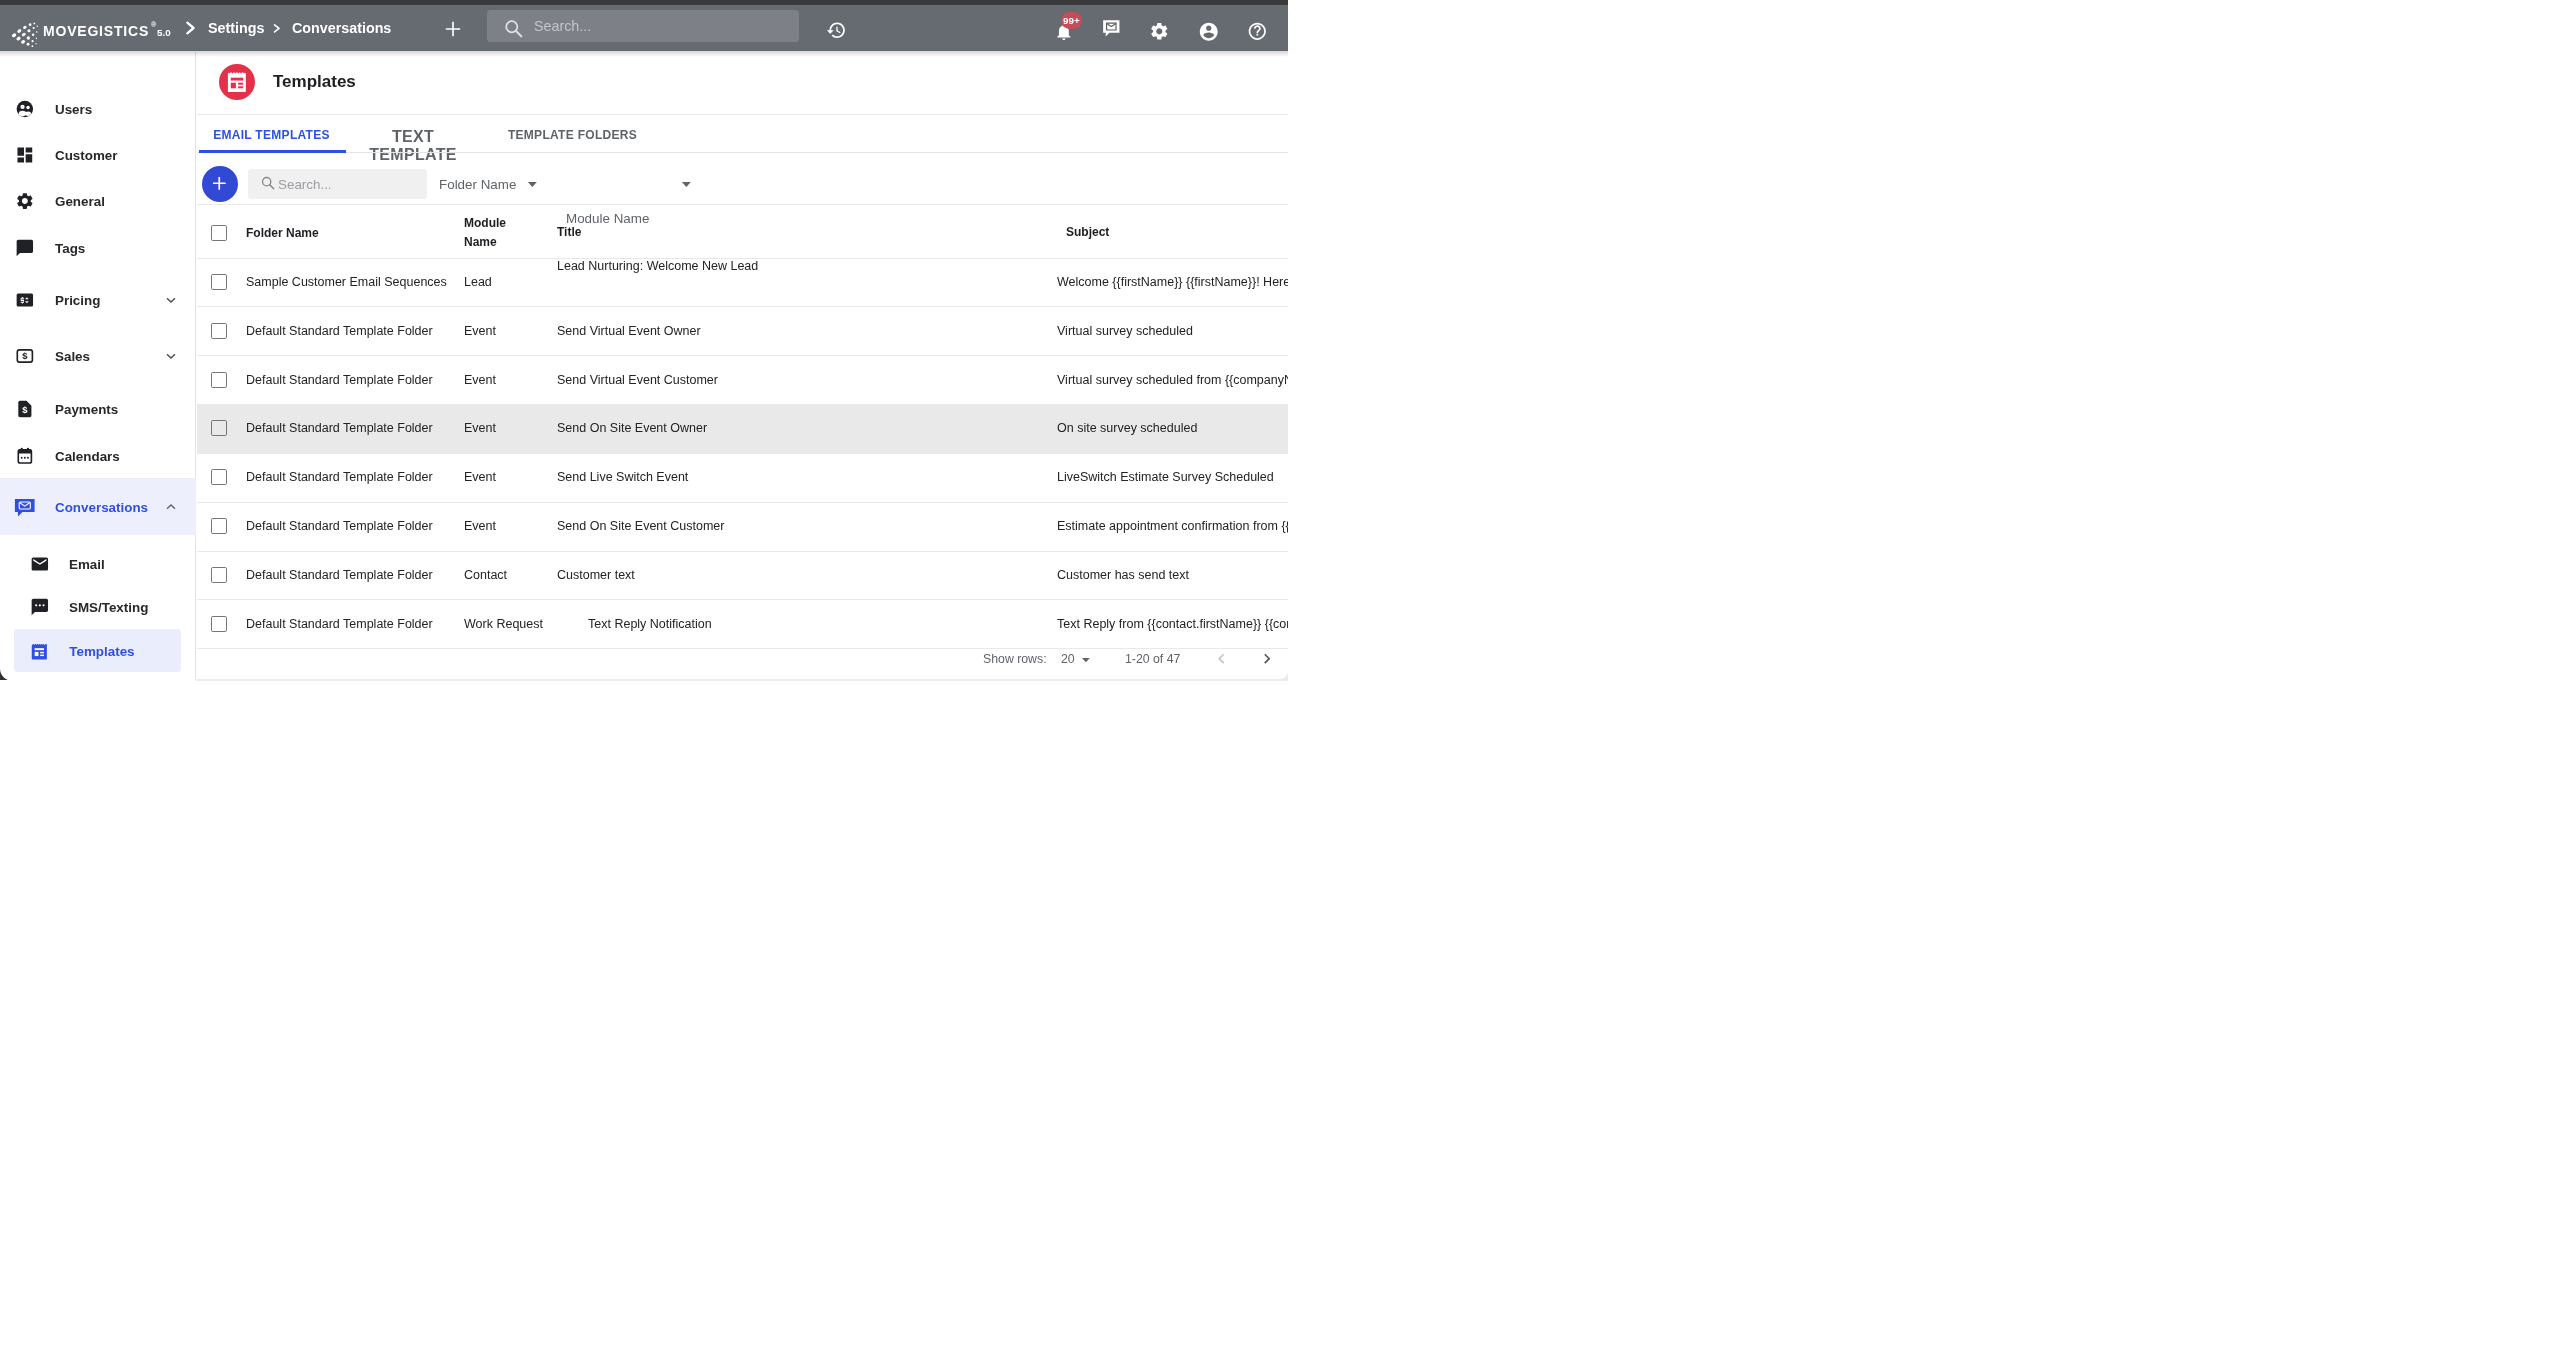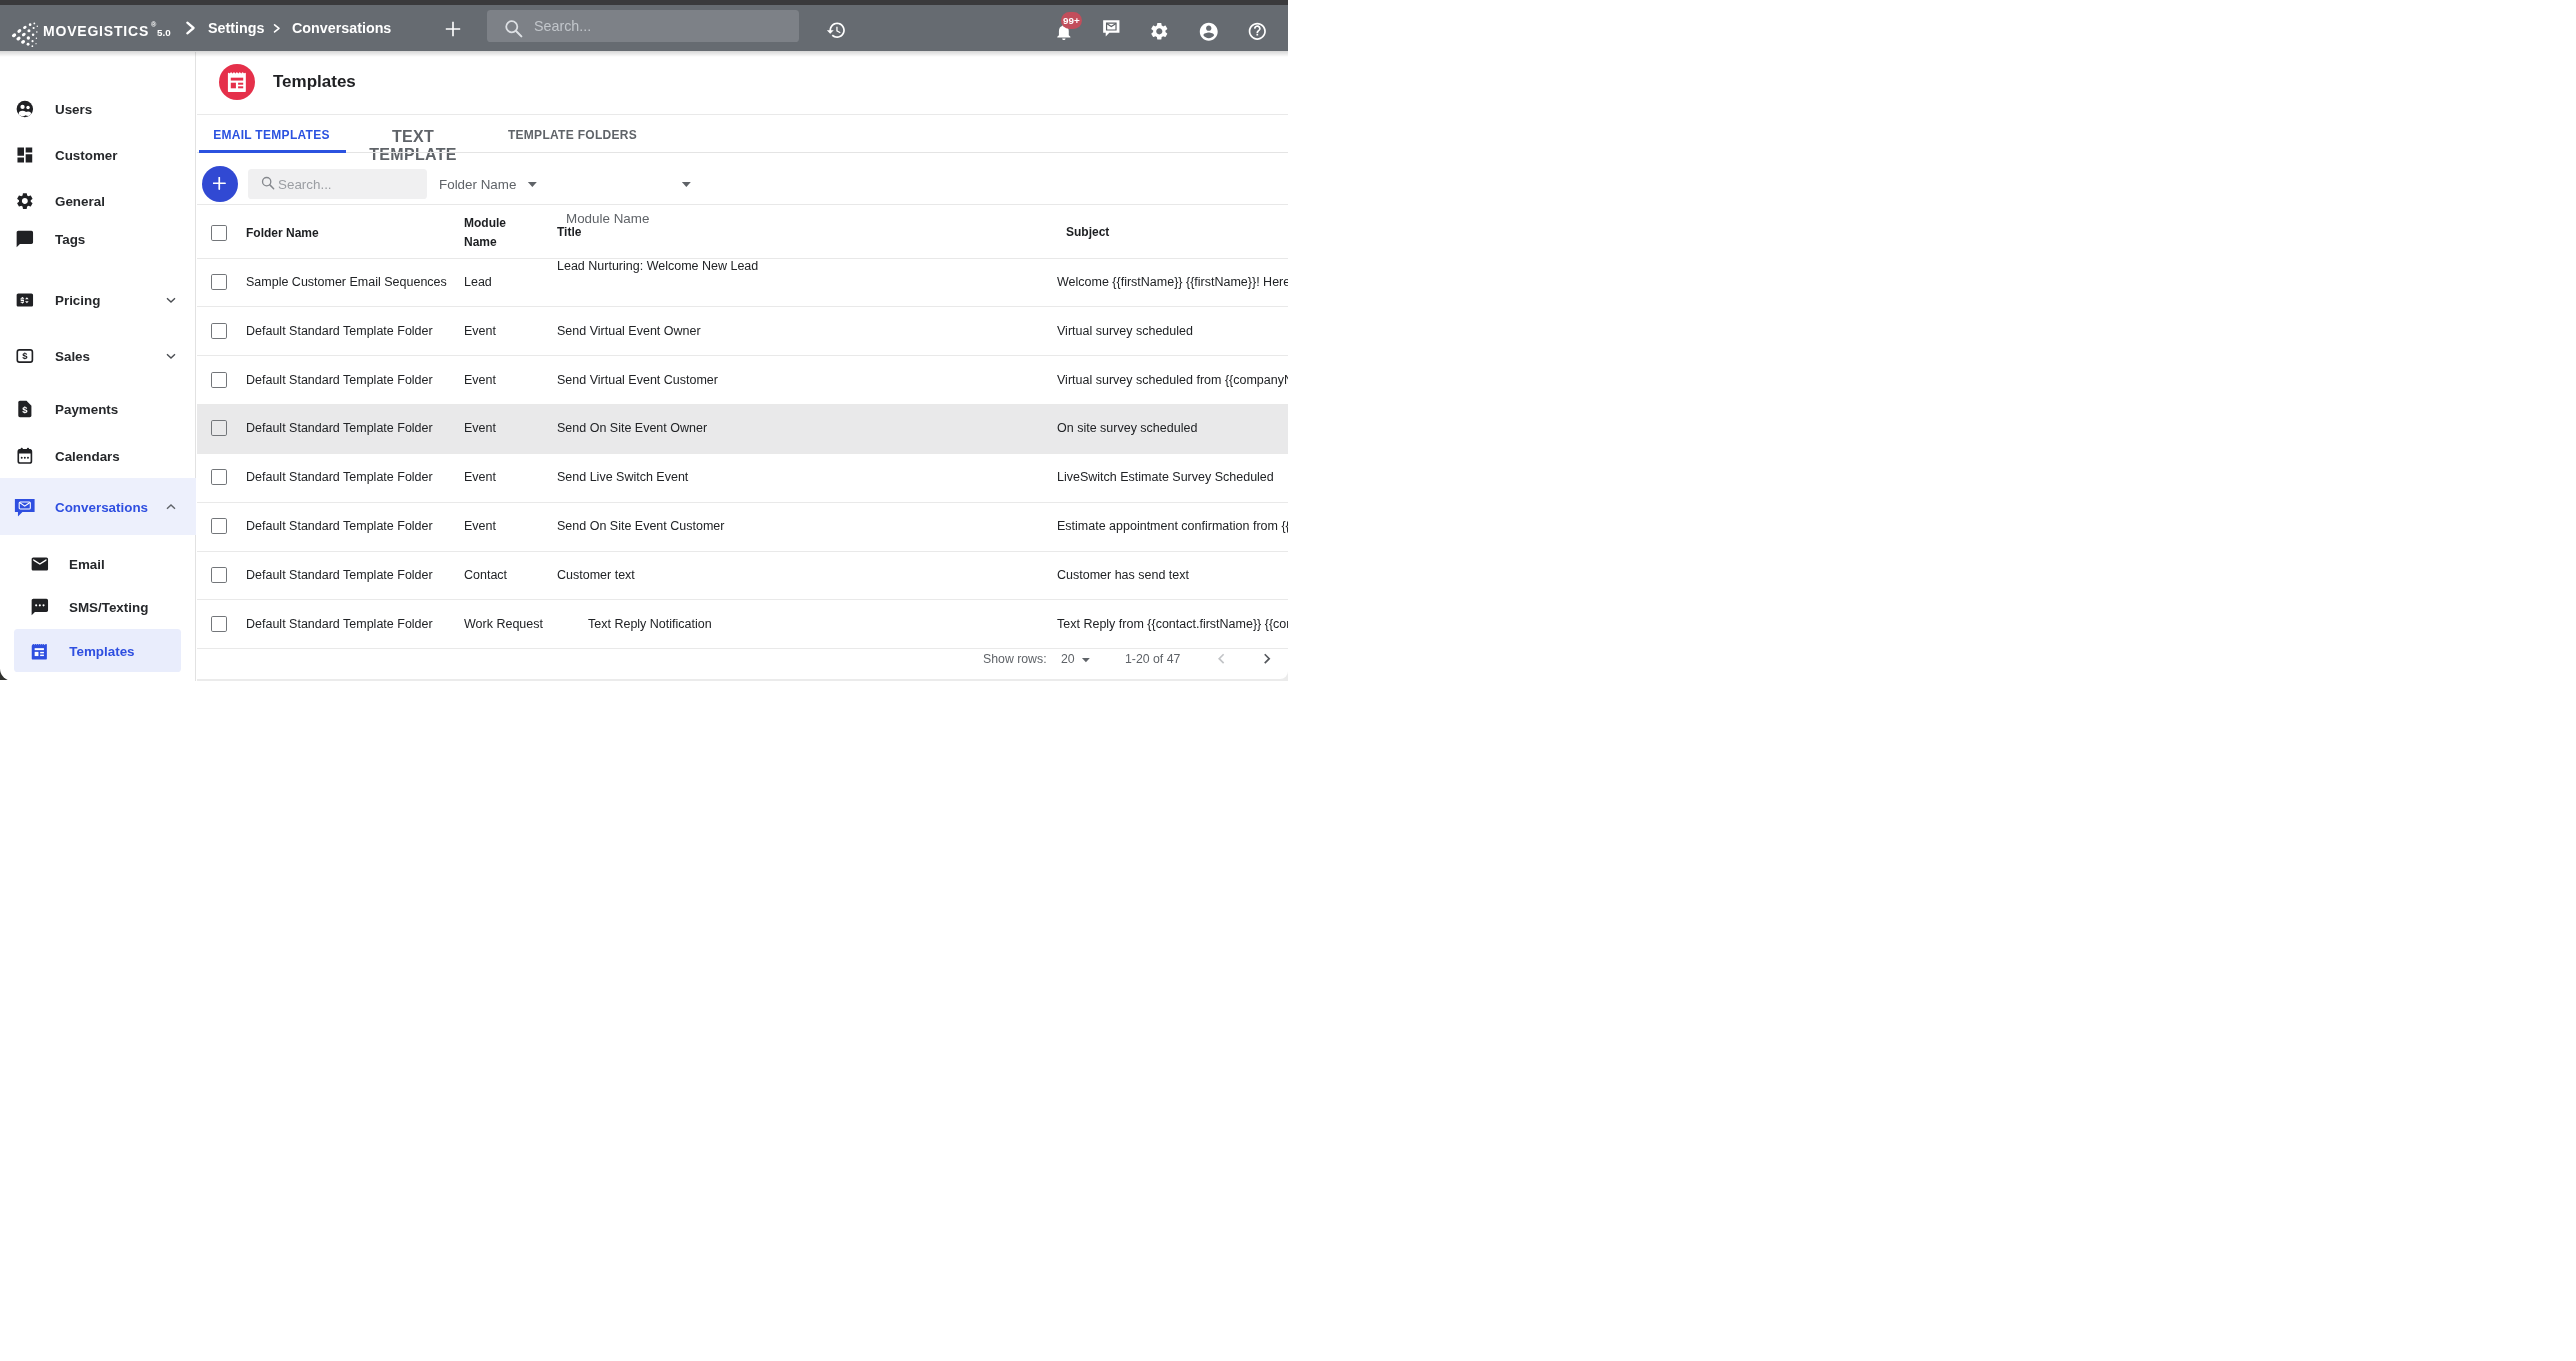--- a/index.html
+++ b/index.html
@@ -143,21 +143,21 @@
       <div class="navtext">Customer</div>
     </div>
 
     <div class="navitem" style="top:153px;">
       <svg class="navicon" viewBox="0 0 24 24">
           <path d="M19.14 12.94c.04-.3.06-.61.06-.94 0-.32-.02-.64-.07-.94l2.03-1.58c.18-.14.23-.41.12-.61l-1.92-3.32c-.12-.22-.37-.29-.59-.22l-2.39.96c-.5-.38-1.03-.7-1.62-.94l-.36-2.54c-.04-.24-.24-.41-.48-.41h-3.84c-.24 0-.43.17-.47.41l-.36 2.54c-.59.24-1.13.57-1.62.94l-2.39-.96c-.22-.08-.47 0-.59.22L2.74 8.87c-.12.21-.08.47.12.61l2.03 1.58c-.05.3-.09.63-.09.94s.02.64.07.94l-2.03 1.58c-.18.14-.23.41-.12.61l1.92 3.32c.12.22.37.29.59.22l2.39-.96c.5.38 1.03.7 1.62.94l.36 2.54c.05.24.24.41.48.41h3.84c.24 0 .44-.17.47-.41l.36-2.54c.59-.24 1.13-.56 1.62-.94l2.39.96c.22.08.47 0 .59-.22l1.92-3.32c.12-.22.07-.47-.12-.61l-2.01-1.58zM12 15.6c-1.98 0-3.6-1.62-3.6-3.6s1.62-3.6 3.6-3.6 3.6 1.62 3.6 3.6-1.62 3.6-3.6 3.6z" fill="#202124"></path>
         </svg>
       <div class="navtext">General</div>
     </div>
 
-    <div class="navitem" style="top:191px;">
+    <div class="navitem" style="top:200px;">
       <svg class="navicon" viewBox="0 0 24 24">
           <path d="M2 4c0-1.1.89-2 1.99-2H20c1.1 0 2 .9 2 2v12c0 1.1-.9 2-2 2H6l-4 4 .01-18z" fill="#202124"></path>
         </svg>
       <div class="navtext">Tags</div>
     </div>
 
     <div class="navitem" style="top:252px;">
       <svg class="navicon" viewBox="0 0 24 24">
           <path d="M20 4H4c-1.1 0-2 .9-2 2v12c0 1.1.9 2 2 2h16c1.1 0 2-.9 2-2V6c0-1.1-.9-2-2-2z" fill="#202124"></path>
           <path d="M9.6 15.5v.9H8.4v-.9H6.9v-1.3h3.4v-.9H7.6c-.39 0-.7-.31-.7-.7V10c0-.39.31-.7.7-.7h.8v-.9h1.2v.9h1.5v1.3H7.6v.9h2.7c.39 0 .7.31.7.7v2.6c0 .39-.31.7-.7.7h-.7z" fill="#fff"></path>

